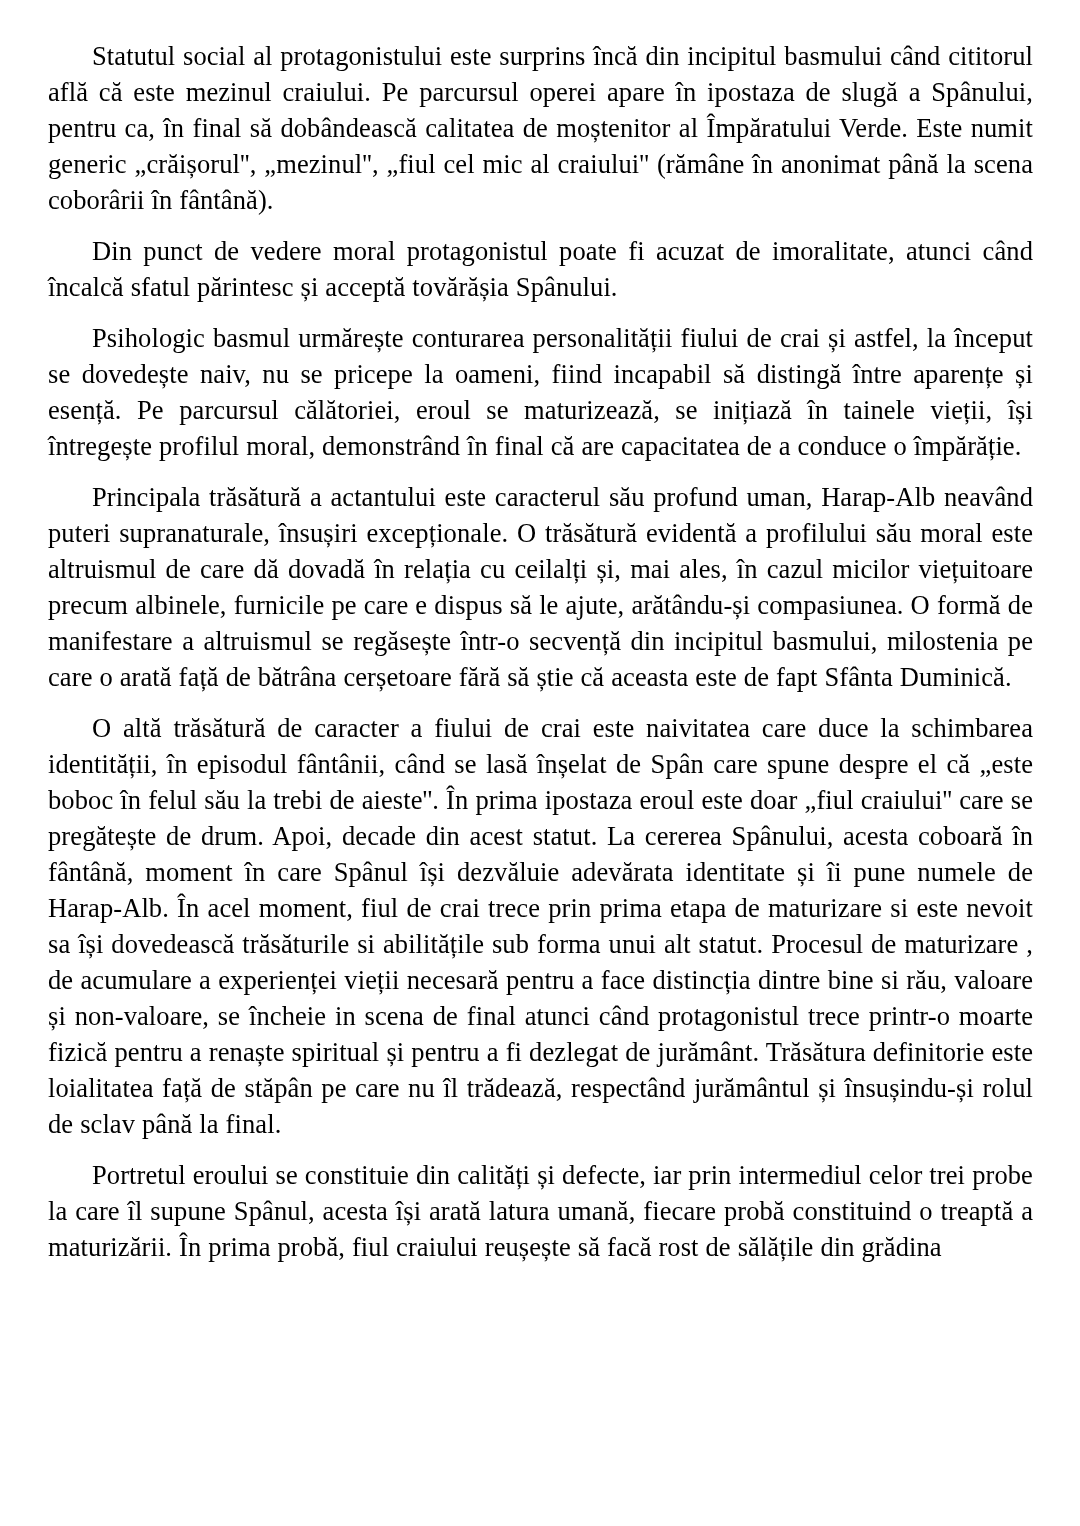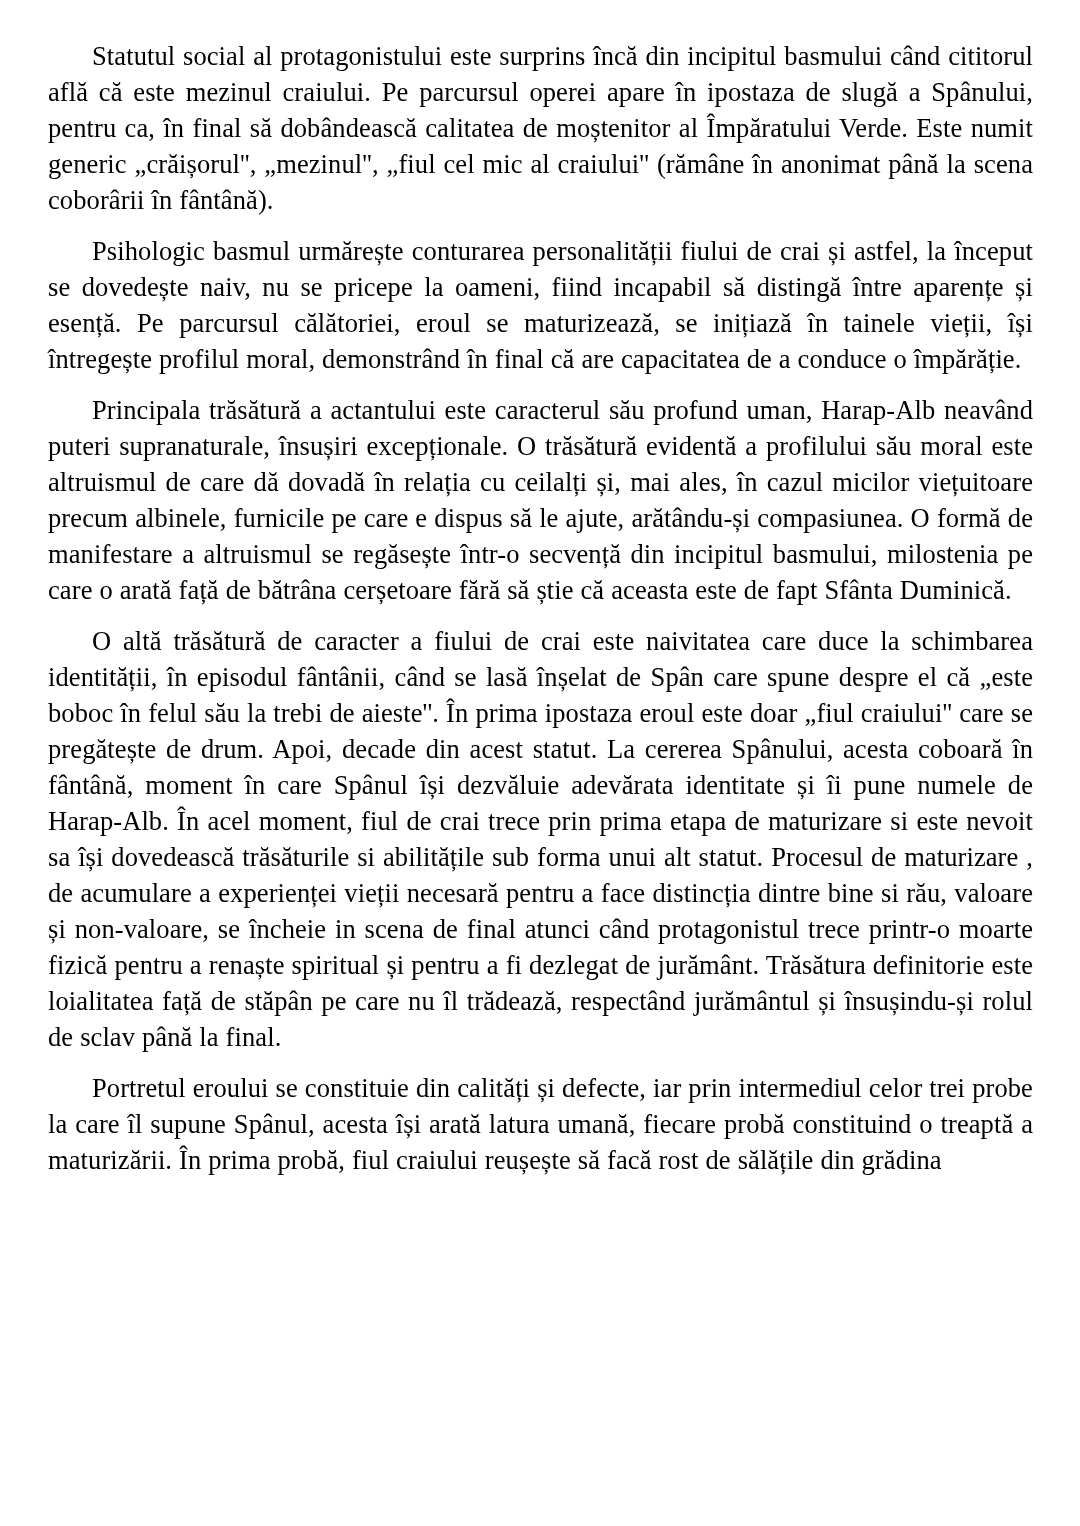--- a/index.html
+++ b/index.html
@@ -45,20 +45,21 @@
   }
 </style>
 </head>
 <body>
 
 <div class="page">
   <div class="text-column">
 
     <p class="paragraph">Statutul social al protagonistului este surprins încă din incipitul basmului când cititorul află că este mezinul craiului. Pe parcursul operei apare în ipostaza de slugă a Spânului, pentru ca, în final să dobândească calitatea de moștenitor al Împăratului Verde. Este numit generic „crăișorul'', „mezinul'', „fiul cel mic al craiului'' (rămâne în anonimat până la scena coborârii în fântână).</p>
 
+    <p class="paragraph">Din punct de vedere moral protagonistul poate fi acuzat de imoralitate, atunci când încalcă sfatul părintesc și acceptă tovărășia Spânului.</p>
 
     <p class="paragraph">Psihologic basmul urmărește conturarea personalității fiului de crai și astfel, la început se dovedește naiv, nu se pricepe la oameni, fiind incapabil să distingă între aparențe și esență. Pe parcursul călătoriei, eroul se maturizează, se inițiază în tainele vieții, își întregește profilul moral, demonstrând în final că are capacitatea de a conduce o împărăție.</p>
 
     <p class="paragraph">Principala trăsătură a actantului este caracterul său profund uman, Harap-Alb neavând puteri supranaturale, însușiri excepționale. O trăsătură evidentă a profilului său moral este altruismul de care dă dovadă în relația cu ceilalți și, mai ales, în cazul micilor viețuitoare precum albinele, furnicile pe care e dispus să le ajute, arătându-și compasiunea. O formă de manifestare a altruismul se regăsește într-o secvență din incipitul basmului, milostenia pe care o arată față de bătrâna cerșetoare fără să știe că aceasta este de fapt Sfânta Duminică.</p>
 
 
     <p class="paragraph">O altă trăsătură de caracter a fiului de crai este naivitatea care duce la schimbarea identității, în episodul fântânii, când se lasă înșelat de Spân care spune despre el că „este boboc în felul său la trebi de aieste''. În prima ipostaza eroul este doar „fiul craiului'' care se pregătește de drum. Apoi, decade din acest statut. La cererea Spânului, acesta coboară în fântână, moment în care Spânul își dezvăluie adevărata identitate și îi pune numele de Harap-Alb. În acel moment, fiul de crai trece prin prima etapa de maturizare si este nevoit sa își dovedească trăsăturile si abilitățile sub forma unui alt statut. Procesul de maturizare , de acumulare a experienței vieții necesară pentru a face distincția dintre bine si rău, valoare și non-valoare, se încheie in scena de final atunci când protagonistul trece printr-o moarte fizică pentru a renaște spiritual și pentru a fi dezlegat de jurământ. Trăsătura definitorie este loialitatea față de stăpân pe care nu îl trădează, respectând jurământul și însușindu-și rolul de sclav până la final.</p>
 
     <p class="paragraph">Portretul eroului se constituie din calități și defecte, iar prin intermediul celor trei probe la care îl supune Spânul, acesta își arată latura umană, fiecare probă constituind o treaptă a maturizării. În prima probă, fiul craiului reușește să facă rost de sălățile din grădina</p>
 

